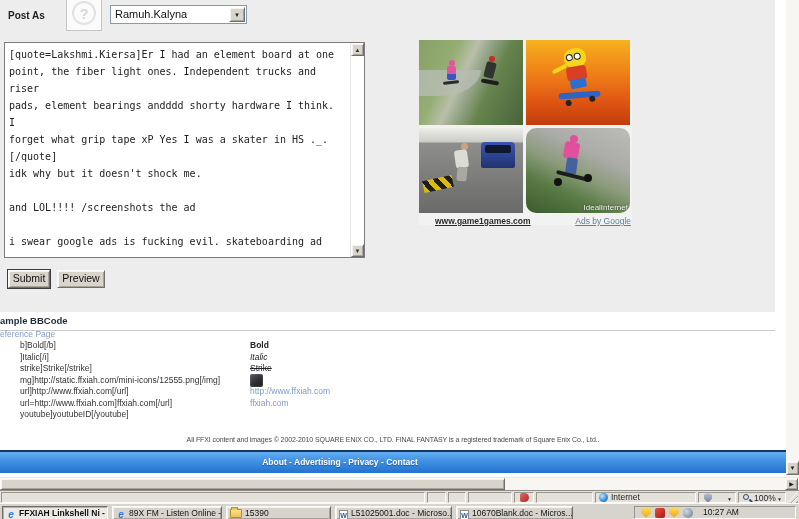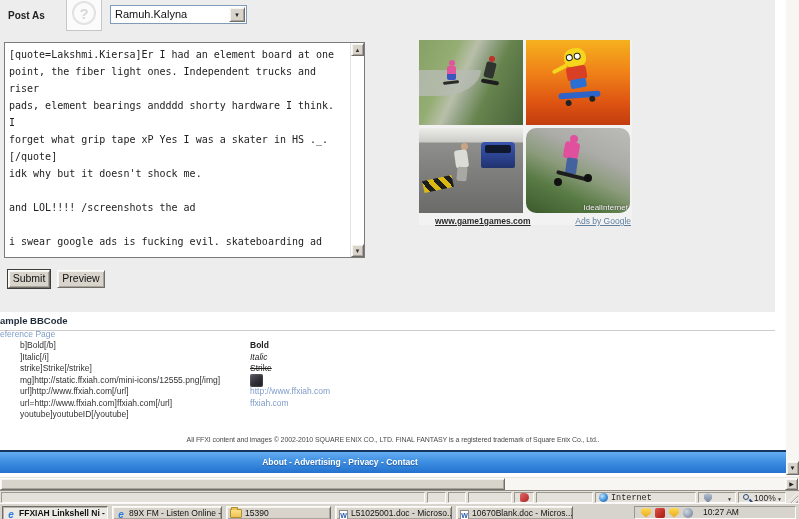--- a/index.html
+++ b/index.html
@@ -110,21 +110,21 @@
   .hsb-right{position:absolute;left:785px;top:0;width:13px;height:12px;text-align:center;line-height:11px;font-size:6px;color:#222;}
 
   
   .statusbar{position:absolute;left:0;top:490px;width:799px;height:13px;background:#e4e1db;border-top:1px solid #908d86;}
   .pane{position:absolute;top:1px;height:11px;border:1px solid;border-color:#9a978f #fdfcfa #fdfcfa #9a978f;
         font-size:8.5px;color:#222;line-height:9px;white-space:nowrap;overflow:hidden;}
   .pane-main{left:1px;width:424px;}
   .pane-a{left:427px;width:19px;} .pane-b{left:448px;width:18px;} .pane-c{left:468px;width:44px;}
   .pane-i{left:514px;width:20px;}
   .pane-d{left:536px;width:57px;}
-  .pane-internet{left:595px;width:101px;padding-left:3px;font-family:Liberation Mono, monospace;}
+  .pane-internet{left:595px;width:101px;padding-left:3px;}
   .pane-shield{left:698px;width:38px;}
   .pane-zoom{left:738px;width:48px;}
   .globe-ico{display:inline-block;width:9px;height:9px;border-radius:50%;vertical-align:-1px;margin-right:3px;
              background:radial-gradient(circle at 35% 35%,#bfe6ff 0%,#3f8fd6 55%,#1f5fa6 100%);}
   .zone-text{display:inline-block;vertical-align:1px;}
   .err-ico{position:absolute;left:5px;top:0;width:9px;height:9px;border-radius:2px 50% 50% 2px;
            background:linear-gradient(135deg,#e06a6a,#b02424);}
   .shield-ico{position:absolute;left:5px;top:0;width:8px;height:10px;background:linear-gradient(180deg,#b8c4d4,#70809a);
               clip-path:polygon(50% 0,100% 18%,100% 58%,50% 100%,0 58%,0 18%);}
   .drop-arrow{position:absolute;right:3px;top:2px;font-size:5px;color:#333;}

